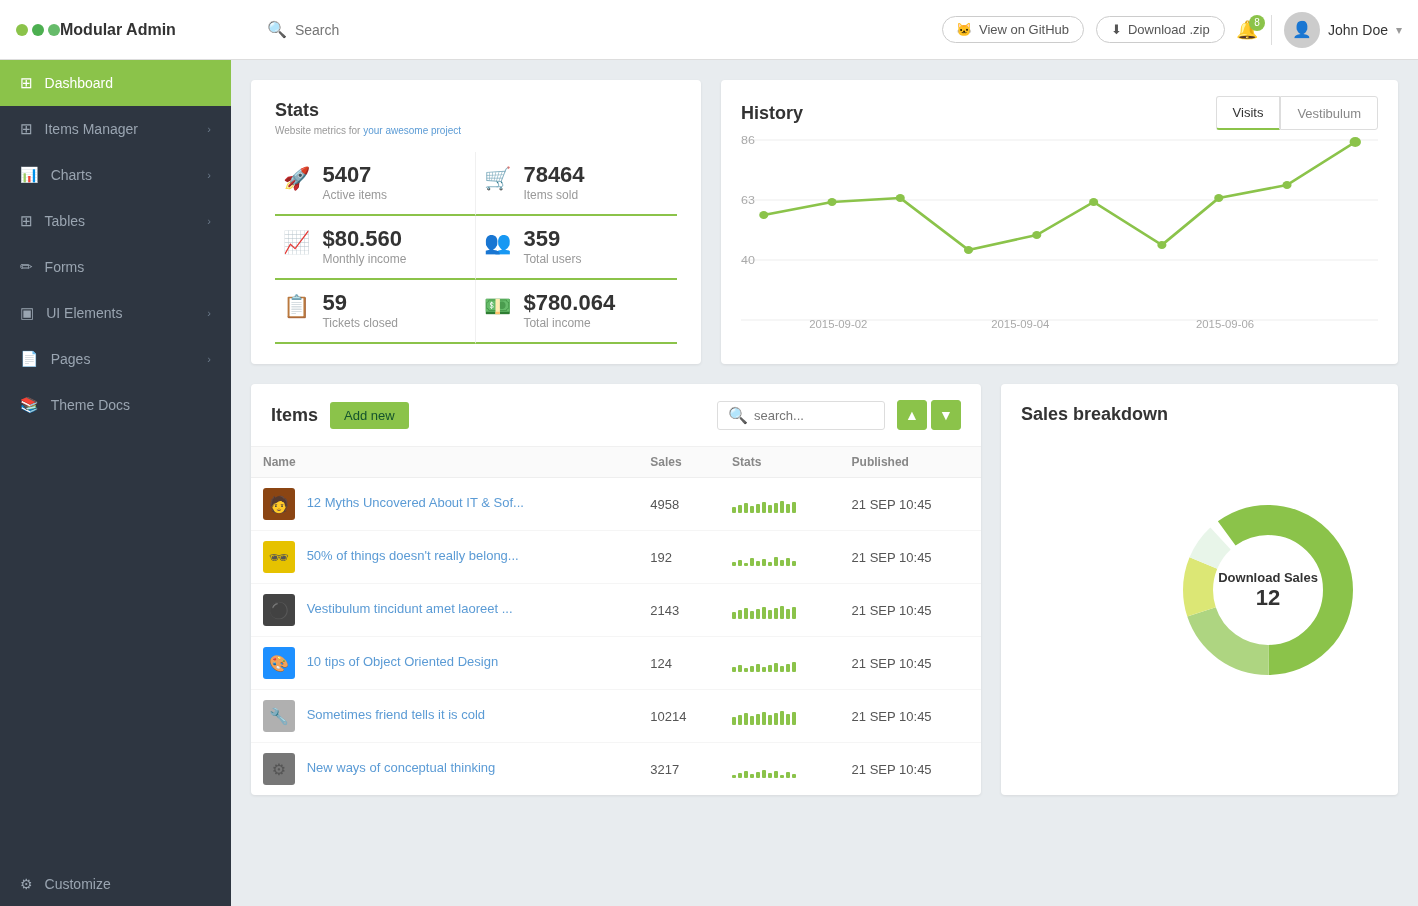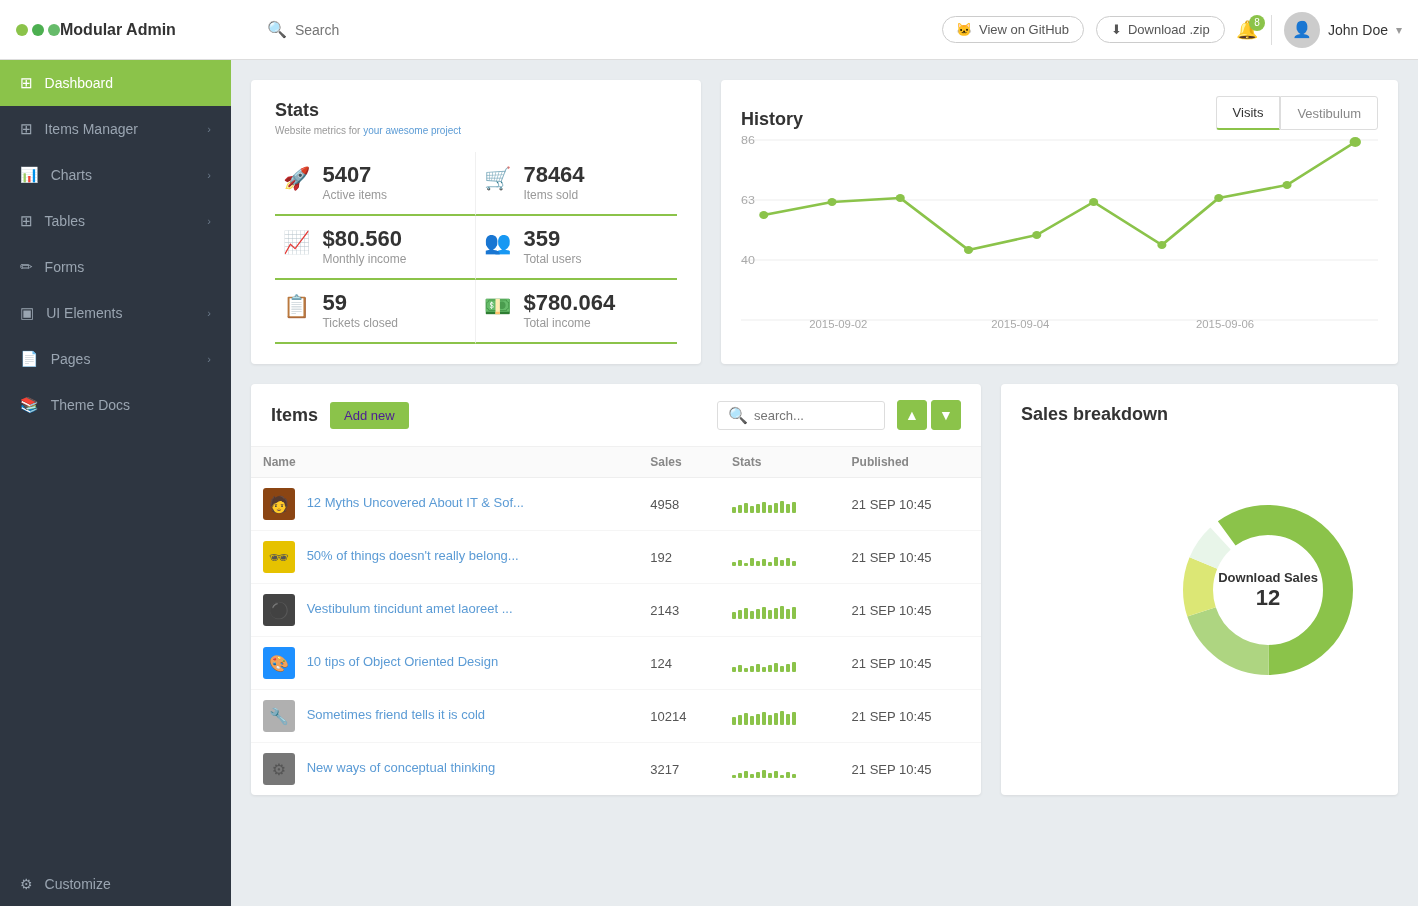--- a/index.html
+++ b/index.html
@@ -201,21 +201,21 @@
     
     .history-card {
       background: #fff;
       border-radius: 4px;
       flex: 1;
       box-shadow: 0 1px 3px rgba(0,0,0,0.08);
       overflow: hidden;
     }
     .history-header {
       display: flex;
-      align-items: flex-end;
+      align-items: center;
       justify-content: space-between;
       padding: 16px 20px 0;
     }
     .history-title { font-size: 18px; font-weight: 600; color: #333; }
     .history-tabs { display: flex; }
     .history-tab {
       padding: 8px 16px;
       font-size: 13px;
       color: #888;
       border: 1px solid #ddd;
@@ -255,21 +255,21 @@
     .items-header {
       display: flex;
       align-items: center;
       padding: 16px 20px;
       gap: 12px;
       border-bottom: 1px solid #f0f0f0;
     }
     .items-title { font-size: 18px; font-weight: 600; color: #333; }
     .btn-green {
       background: #8bc34a;
-      color: #4c1d95;
+      color: #14532d;
       border: none;
       border-radius: 3px;
       padding: 6px 14px;
       font-size: 13px;
       cursor: pointer;
     }
     .items-search {
       margin-left: auto;
       display: flex;
       align-items: center;

